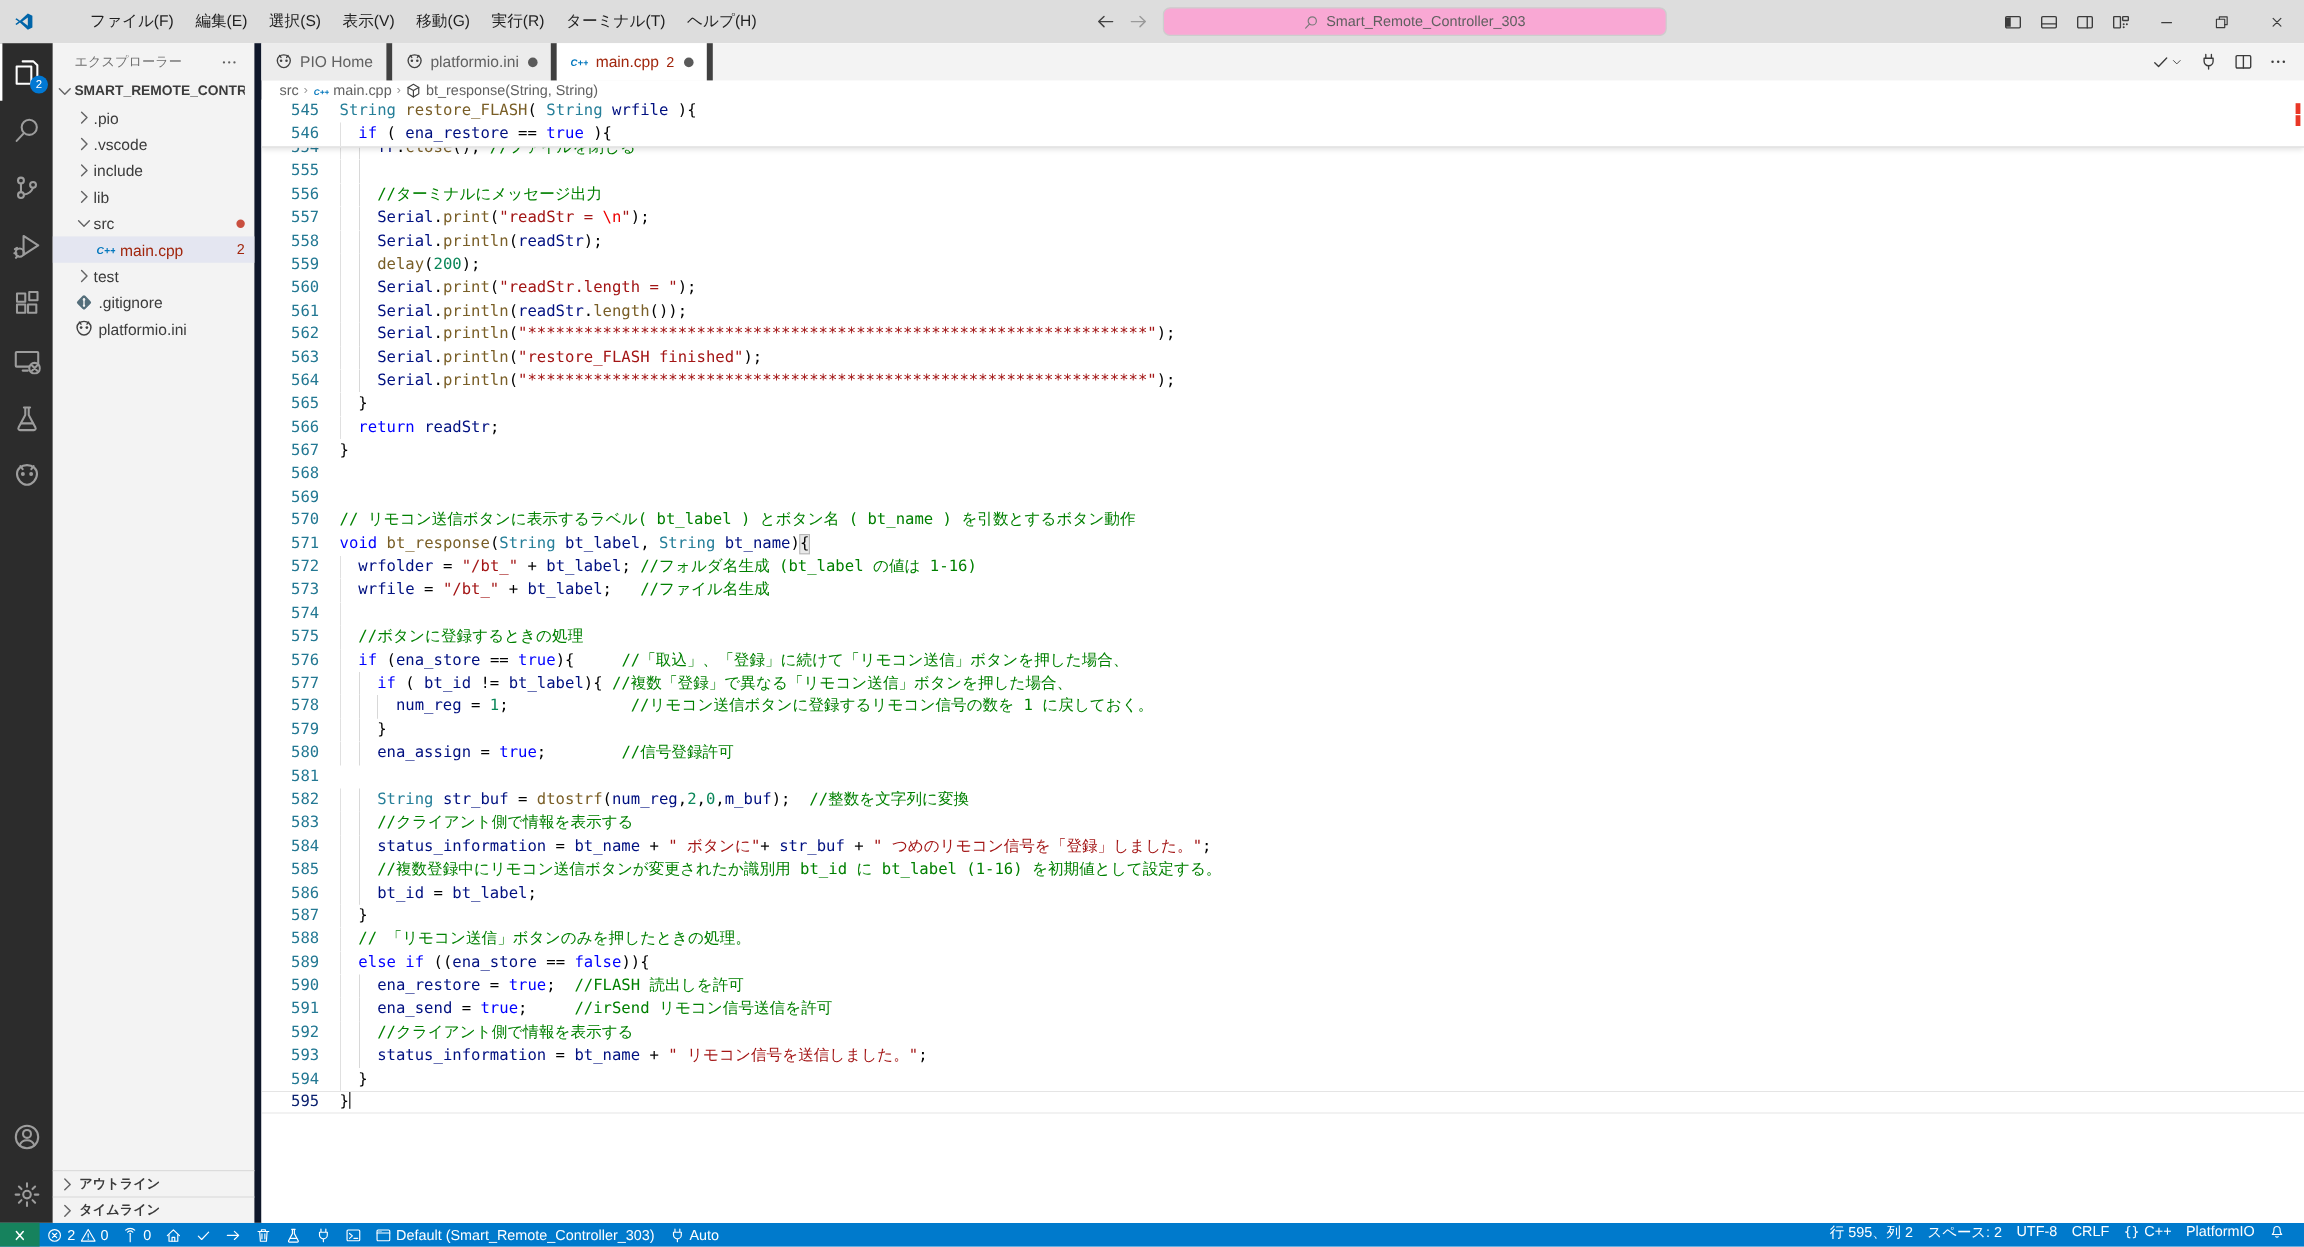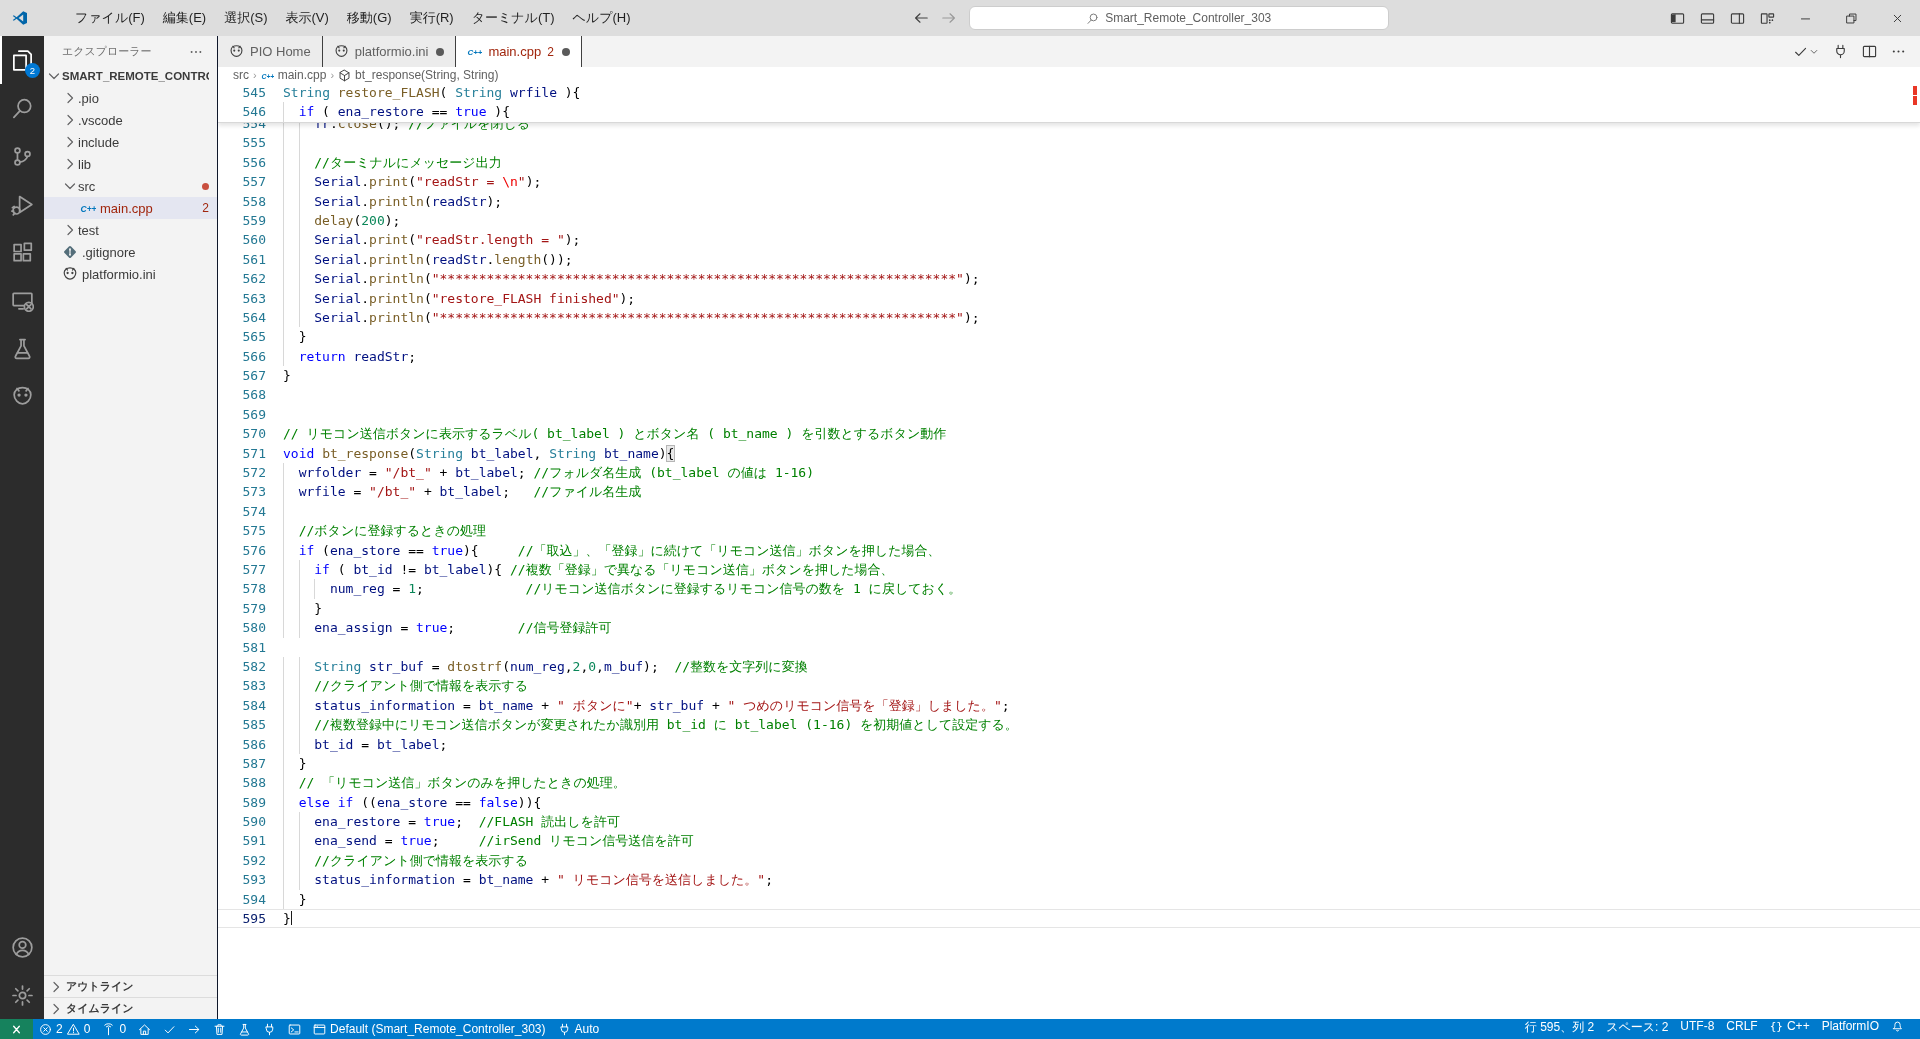--- a/index.html
+++ b/index.html
@@ -12,38 +12,38 @@
   i.ic{display:inline-block;width:16px;height:16px;color:#424242;flex:none;}
 
   
   .titlebar{height:36px;background:#dddddd;display:flex;align-items:center;color:#1f1f1f;gap:28px;}
   .logo{width:20px;height:20px;margin:0 10px 0 12px;}
   .menubar{display:flex;height:100%;align-items:center;}
   .menu-item{padding:0 9px;font-size:13px;height:24px;line-height:24px;border-radius:4px;cursor:default;}
   .tb-center{flex:1;display:flex;align-items:center;justify-content:center;gap:12px;}
   .nav{width:17px;height:17px;color:#5f5f5f;}
   .nav.dim{color:#9a9a9a;}
-  .searchbox{width:420px;height:24px;background:#ffffff;border:1px solid #cdcdcd;border-radius:6px;display:flex;align-items:center;justify-content:center;gap:6px;color:#5f5f5f;font-size:12px;}
+  .searchbox{width:420px;height:24px;background:#f9a8d4;border:1px solid #cdcdcd;border-radius:6px;display:flex;align-items:center;justify-content:center;gap:6px;color:#5f5f5f;font-size:12px;}
   .searchbox .ic{width:13px;height:13px;color:#7a7a7a;}
   .tb-right{display:flex;align-items:center;height:100%;}
   .layout-btn{width:30px;height:100%;display:flex;align-items:center;justify-content:center;}
   .layout-btn .ic{width:15px;height:15px;color:#3b3b3b;}
   .win-btn{width:46px;height:100%;display:flex;align-items:center;justify-content:center;}
   .win-btn .ic{width:13px;height:13px;color:#3b3b3b;}
 
   
   .main{display:flex;height:983px;}
   .activitybar{width:44px;background:#2c2c2c;display:flex;flex-direction:column;align-items:center;flex:none;}
   .ab-item{width:44px;height:48px;display:flex;align-items:center;justify-content:center;position:relative;color:#9d9d9d;}
   .ab-item .ic{width:23px;height:23px;color:inherit;}
   .ab-item.active{color:#ffffff;box-shadow:inset 2px 0 0 #ffffff;}
   .ab-badge{position:absolute;right:4px;bottom:6px;min-width:15px;height:15px;border-radius:8px;background:var(--badge);color:#fff;font-size:9.5px;display:flex;align-items:center;justify-content:center;padding:0 2px;}
   .ab-spacer{flex:1;}
 
-  .sidebar{width:174px;background:#f3f3f3;border-right:1px solid #0f172a;display:flex;flex-direction:column;flex:none;font-size:13px;color:#3b3b3b;}
+  .sidebar{width:174px;background:#f3f3f3;border-right:6px solid #0f172a;display:flex;flex-direction:column;flex:none;font-size:13px;color:#3b3b3b;}
   .sb-header{display:flex;align-items:center;justify-content:space-between;padding:8px 14px 6px 18px;font-size:11px;color:#6f6f6f;}
   .sb-header .ic{width:14px;height:14px;color:#5f5f5f;}
   .tree{flex:none;}
   .trow{height:22px;display:flex;align-items:center;padding-right:8px;cursor:default;}
   .trow .tch{width:16px;height:16px;color:#646465;flex:none;}
   .trow .fic{width:16px;height:16px;flex:none;margin-right:4px;}
   .trow .tlabel{white-space:nowrap;overflow:hidden;}
   .trow.root{font-weight:bold;font-size:11.5px;padding-left:2px;}
   .trow.l1{padding-left:18px;}
   .trow.l2{padding-left:36px;}
@@ -51,21 +51,21 @@
   .red-name{color:var(--err);}
   .tbadge{margin-left:auto;color:var(--err);font-size:12px;}
   .tdot{margin-left:auto;width:7px;height:7px;border-radius:50%;background:#c94f3f;}
   .sb-sections{margin-top:auto;}
   .srow{height:22px;display:flex;align-items:center;font-weight:bold;font-size:11px;border-top:1px solid #dcdcdc;padding-left:4px;}
   .srow .ic{width:16px;height:16px;color:#646465;margin-right:2px;}
 
   
   .editor{flex:1;display:flex;flex-direction:column;background:#fff;min-width:0;}
   .tabbar{height:31px;background:#f3f3f3;display:flex;align-items:stretch;flex:none;}
-  .tab{display:flex;align-items:center;gap:6px;padding:0 11px;font-size:13px;background:#ececec;color:#616161;border-right:1px solid #404040;}
+  .tab{display:flex;align-items:center;gap:6px;padding:0 11px;font-size:13px;background:#ececec;color:#616161;border-right:5px solid #404040;}
   .tab .ic{width:15px;height:15px;}
   .tab.active{background:#ffffff;}
   .ic-orange{color:var(--pio);}
   .tab-badge{color:var(--err);font-size:12px;}
   .dot{width:8px;height:8px;border-radius:50%;background:#5a5a5a;margin-left:2px;}
   .tab-actions{margin-left:auto;display:flex;align-items:center;gap:14px;padding:0 14px;}
   .tab-actions .ic{width:15px;height:15px;color:#3b3b3b;}
   .tab-actions .tiny{width:10px;height:10px;margin-left:-10px;}
 
   .breadcrumb{height:16px;display:flex;align-items:center;gap:4px;font-size:12px;color:#616161;padding-left:15px;flex:none;}

